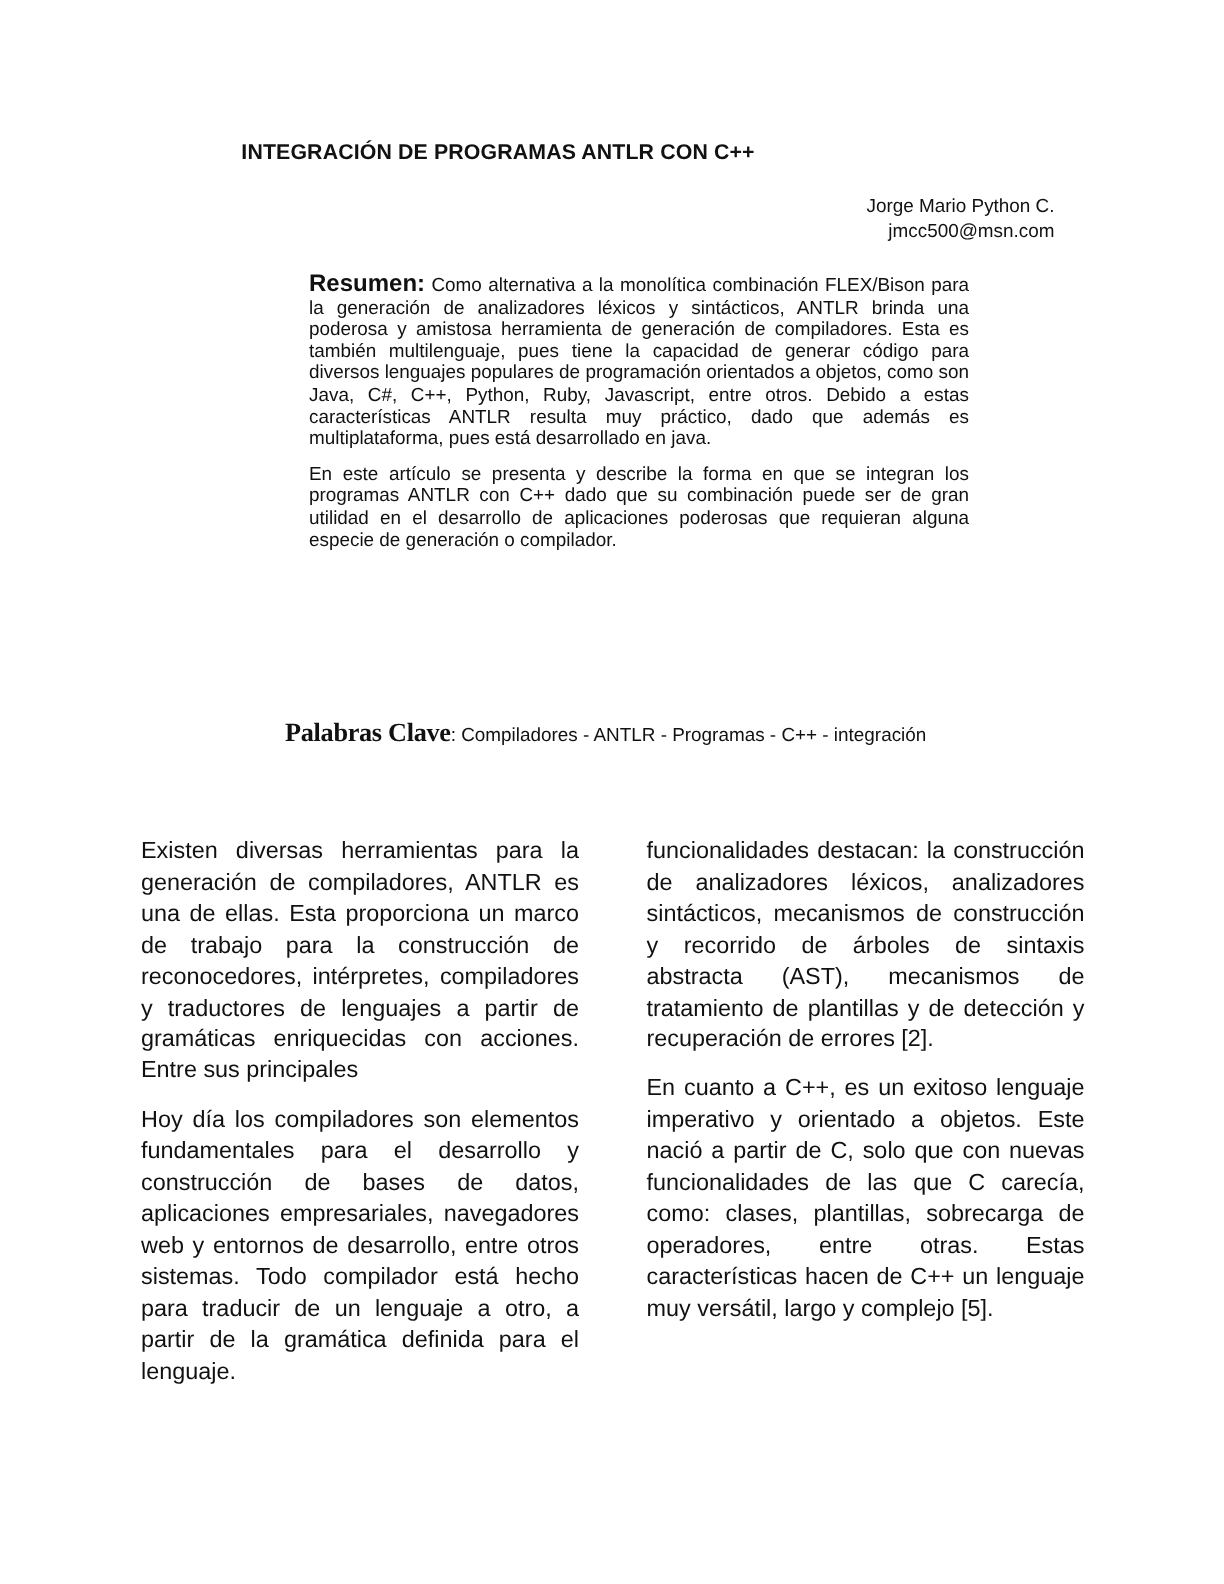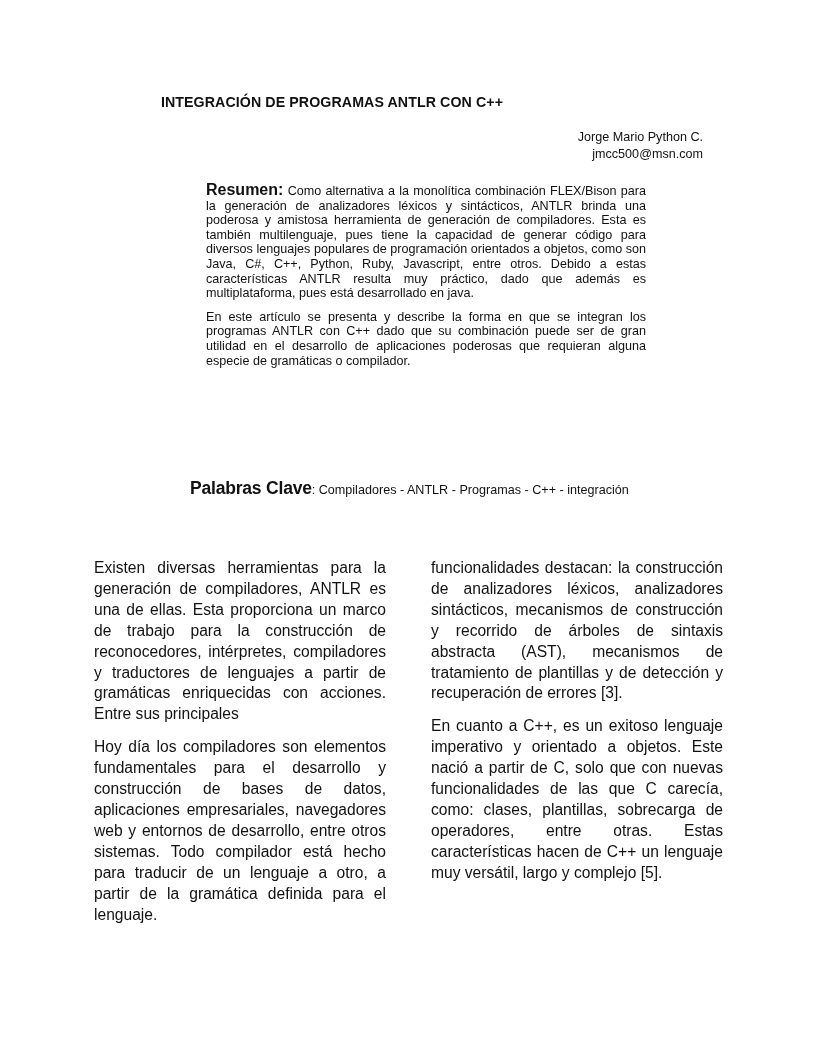--- a/index.html
+++ b/index.html
@@ -52,21 +52,21 @@
   }
   .keywords {
     position: absolute;
     top: 480px;
     left: 190px;
     width: 440px;
     font-size: 12.6px;
     line-height: 17px;
   }
   .keywords .label {
-    font-family: Liberation Sans, sans-serif;
+    font-family: Liberation Serif, serif;
     font-weight: bold;
     font-size: 17.5px;
     letter-spacing: -0.2px;
   }
   .col {
     position: absolute;
     top: 558px;
     width: 292px;
     font-size: 15.6px;
     line-height: 20.9px;
@@ -89,28 +89,28 @@
 
 <h1 class="title">INTEGRACIÓN DE PROGRAMAS ANTLR CON C++</h1>
 
 <div class="author-block">
   <div>Jorge Mario Python C.</div>
   <div>jmcc500@msn.com</div>
 </div>
 
 <div class="abstract">
   <p><span class="label">Resumen:</span><span> Como alternativa a la monolítica combinación FLEX/Bison para la generación de analizadores léxicos y sintácticos,  ANTLR  brinda una poderosa y amistosa herramienta de generación de compiladores. Esta es también multilenguaje, pues tiene la capacidad de generar código para diversos lenguajes populares de programación orientados a objetos, como son Java, C#, C++, Python, Ruby, Javascript, entre otros.  Debido a estas características ANTLR resulta muy práctico, dado que además es multiplataforma, pues está desarrollado en java.</span></p>
-  <p> En este artículo se presenta y describe la forma en que se integran los programas ANTLR con C++ dado que su combinación puede ser de gran utilidad en el desarrollo de aplicaciones poderosas que requieran alguna especie de gramáticas o compilador.</p>
+  <p> En este artículo se presenta y describe la forma en que se integran los programas ANTLR con C++ dado que su combinación puede ser de gran utilidad en el desarrollo de aplicaciones poderosas que requieran alguna especie de generación o compilador.</p>
 </div>
 
 <div class="keywords">
   <span class="label">Palabras Clave</span><span>: Compiladores - ANTLR - Programas - C++ - integración</span>
 </div>
 
 <div class="col col-left">
   <p> Existen diversas herramientas para la generación de compiladores, ANTLR es una de ellas.  Esta proporciona un marco de trabajo para la construcción de reconocedores, intérpretes, compiladores y traductores de lenguajes a partir de gramáticas enriquecidas con acciones.  Entre sus principales</p>
   <p>Hoy día los compiladores son elementos fundamentales para el desarrollo y construcción de bases de datos, aplicaciones empresariales, navegadores web y entornos de desarrollo, entre otros sistemas.  Todo compilador está hecho para traducir de un lenguaje a otro, a partir de la gramática definida para el lenguaje.</p>
 </div>
 
 <div class="col col-right">
-  <p>funcionalidades destacan: la construcción de analizadores léxicos, analizadores sintácticos, mecanismos de construcción y recorrido de árboles de sintaxis abstracta (AST), mecanismos de tratamiento de plantillas y de detección y recuperación de errores [3].</p>
+  <p>funcionalidades destacan: la construcción de analizadores léxicos, analizadores sintácticos, mecanismos de construcción y recorrido de árboles de sintaxis abstracta (AST), mecanismos de tratamiento de plantillas y de detección y recuperación de errores [2].</p>
   <p>En cuanto a C++, es un exitoso lenguaje imperativo y orientado a objetos.  Este nació a partir de C, solo que con nuevas funcionalidades de las que C carecía, como: clases, plantillas, sobrecarga de operadores, entre otras.  Estas características hacen de C++ un lenguaje muy versátil, largo y complejo [5].</p>
 </div>
 
 </body></html>

